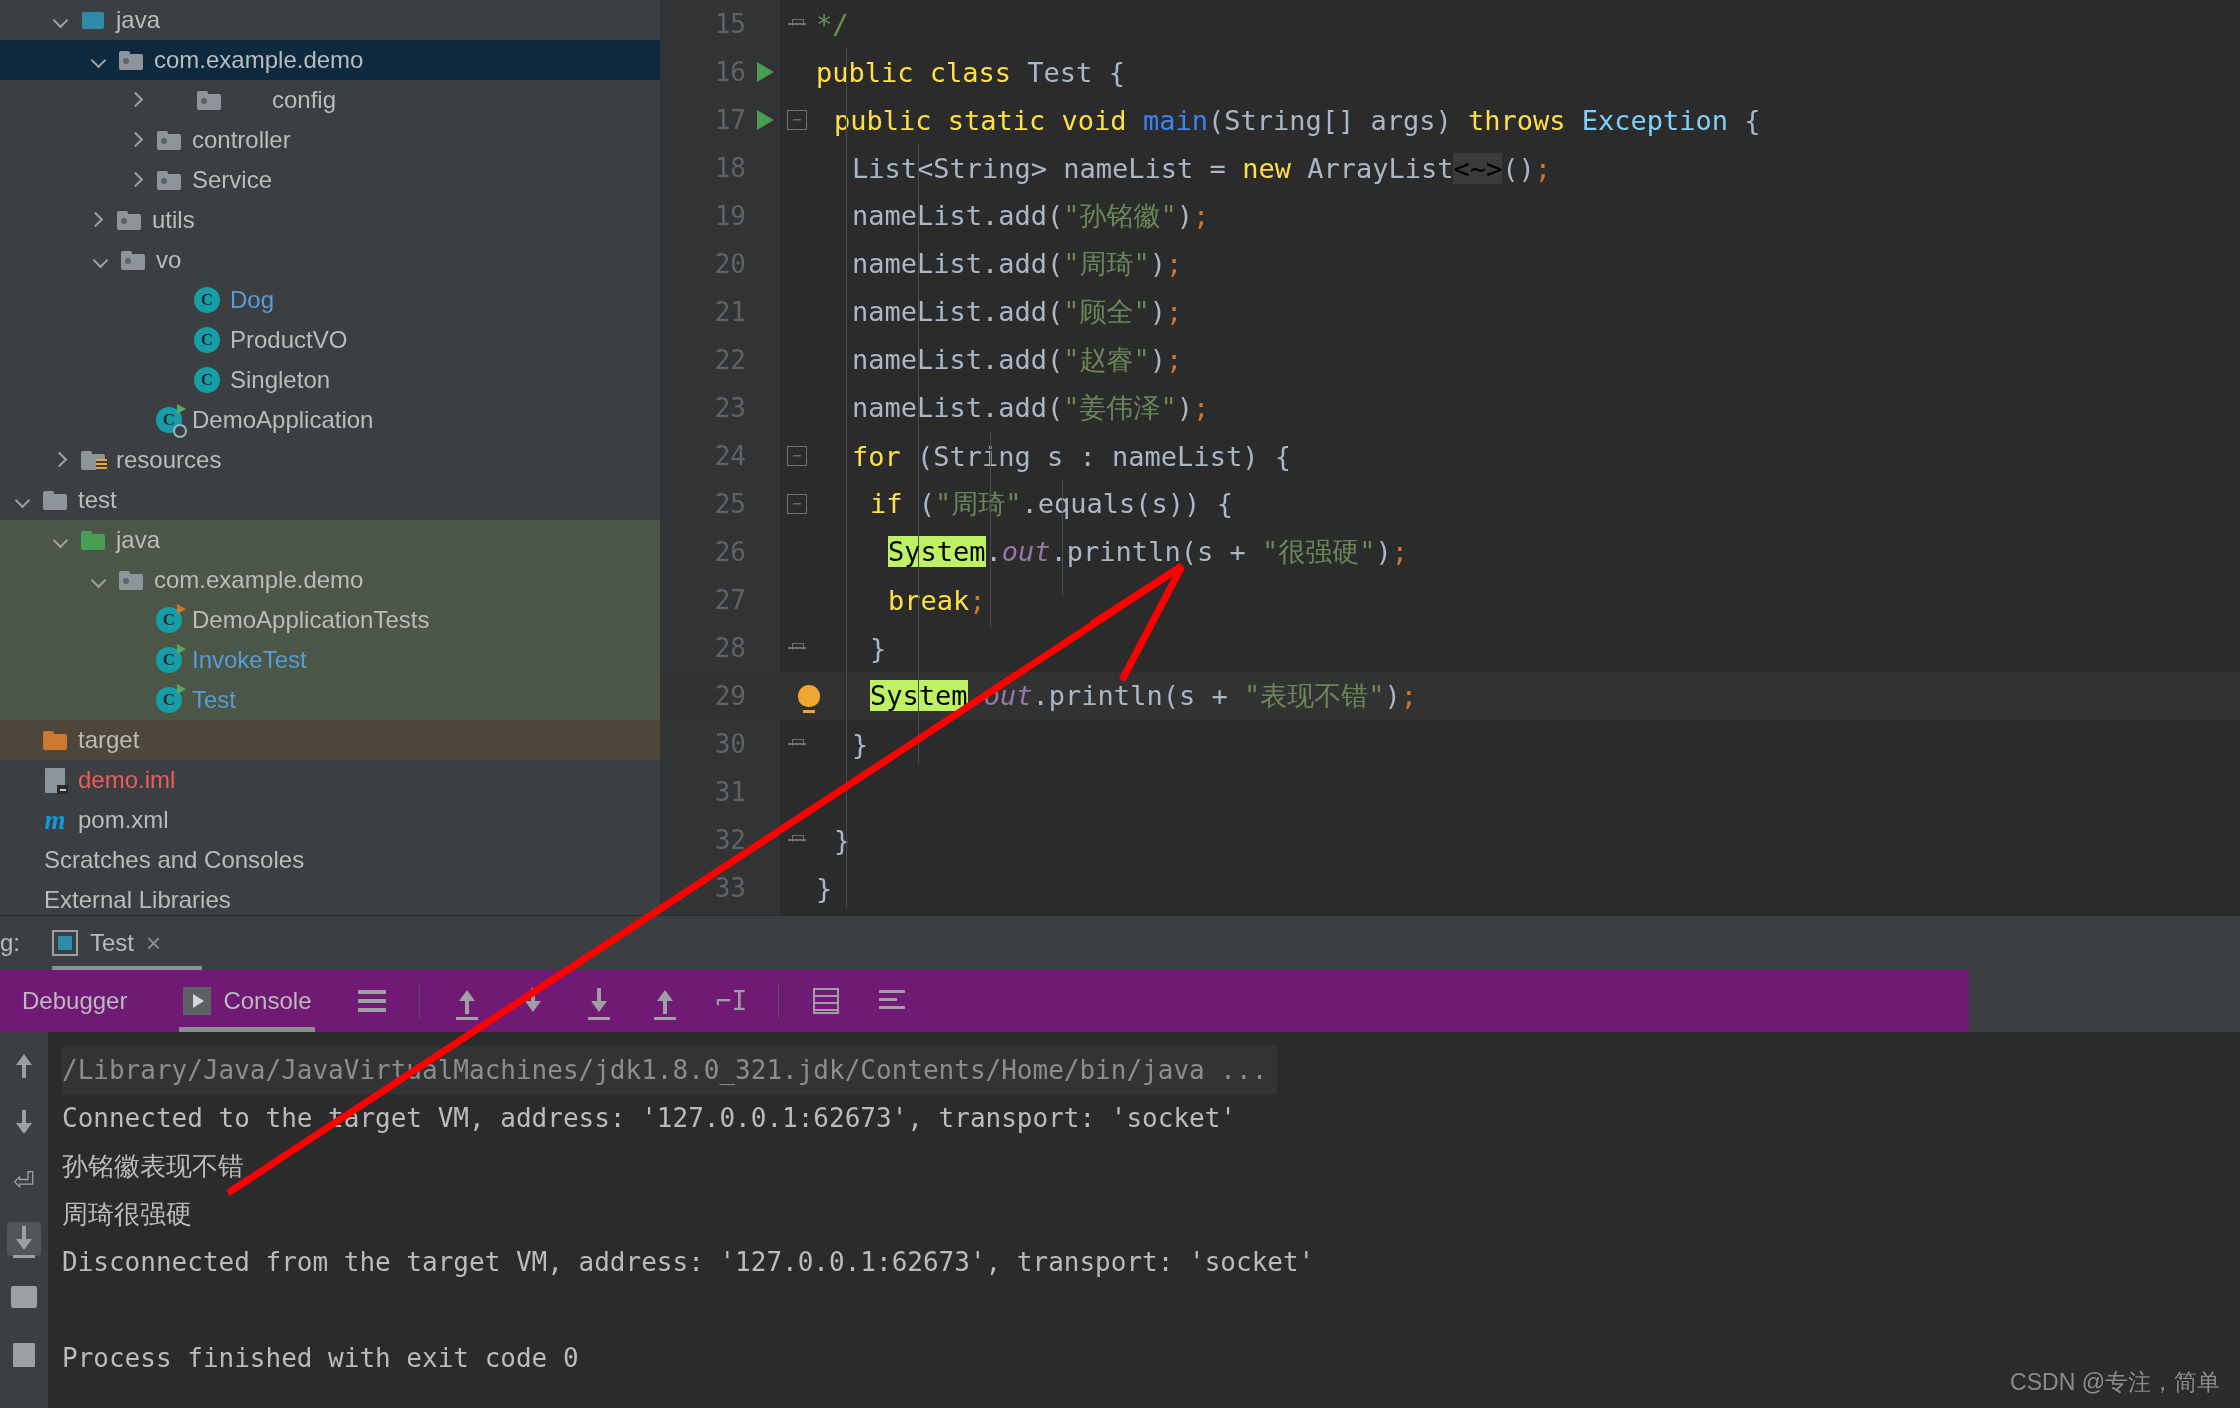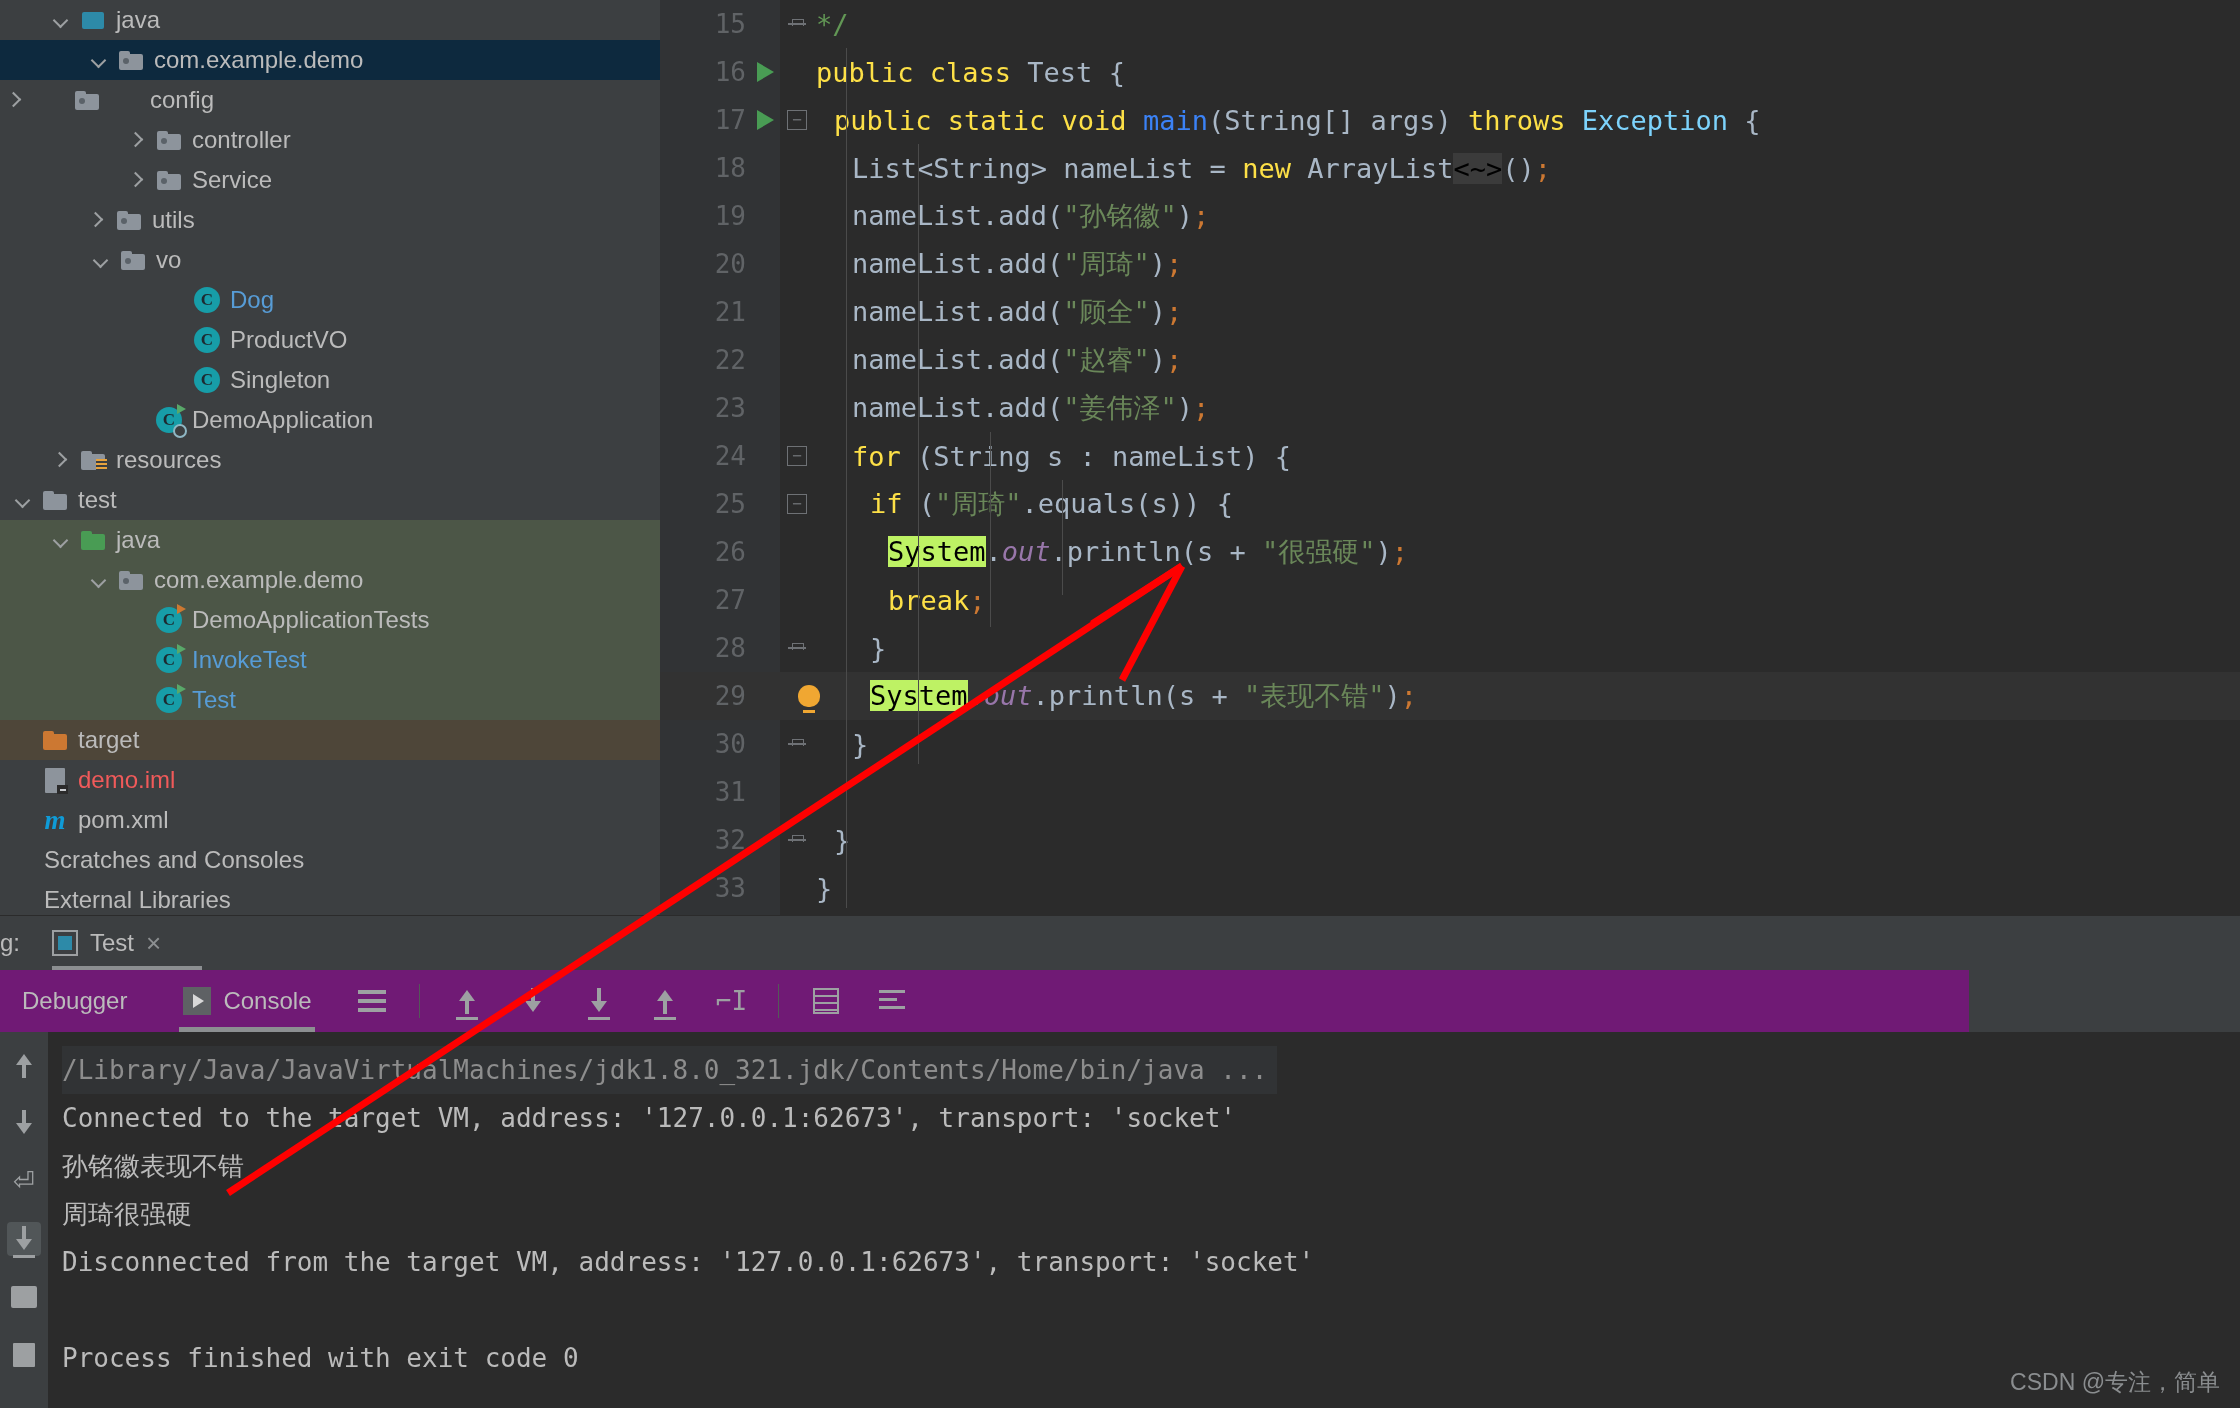--- a/index.html
+++ b/index.html
@@ -205,21 +205,21 @@
           <span class="chev"></span>
         </span>
         <span class="ic">
           <span class="folder pkg">
             <span class="tab"></span>
             <span class="body"></span>
           </span>
         </span>
         <span class="tree-label c-white">com.example.demo</span>
       </div>
-      <div class="tree-row " style=" gap: 40px;">
+      <div class="tree-row " style="padding-left: 122px; gap: 40px;">
         <span class="tw">
           <span class="chev right"></span>
         </span>
         <span class="ic">
           <span class="folder pkg">
             <span class="tab"></span>
             <span class="body"></span>
           </span>
         </span>
         <span class="tree-label c-white">config</span>

